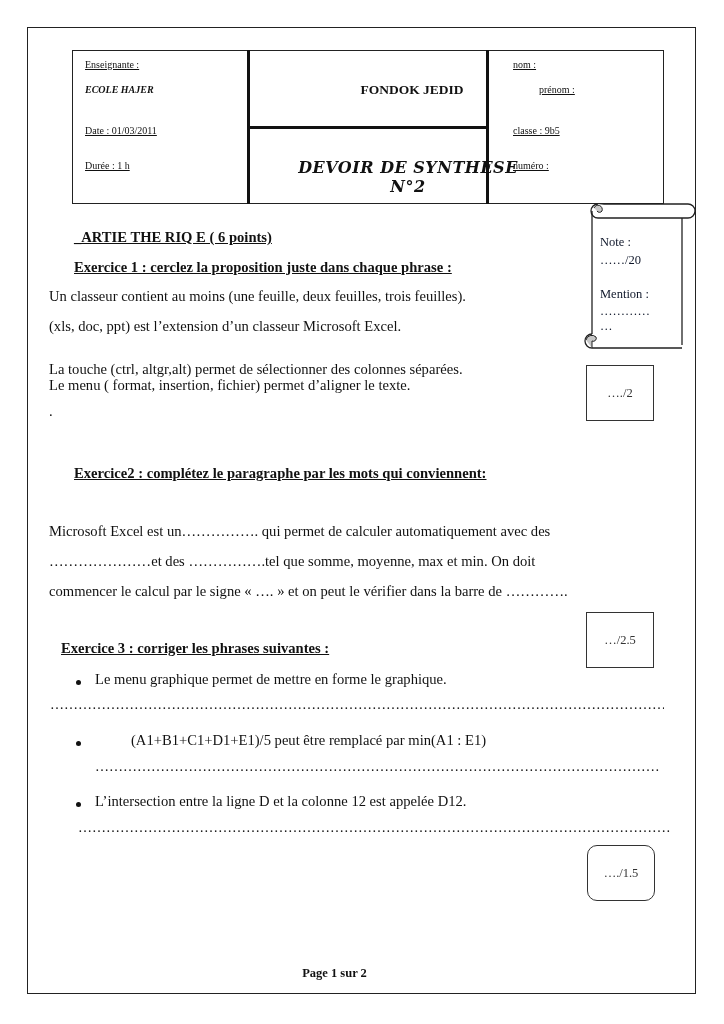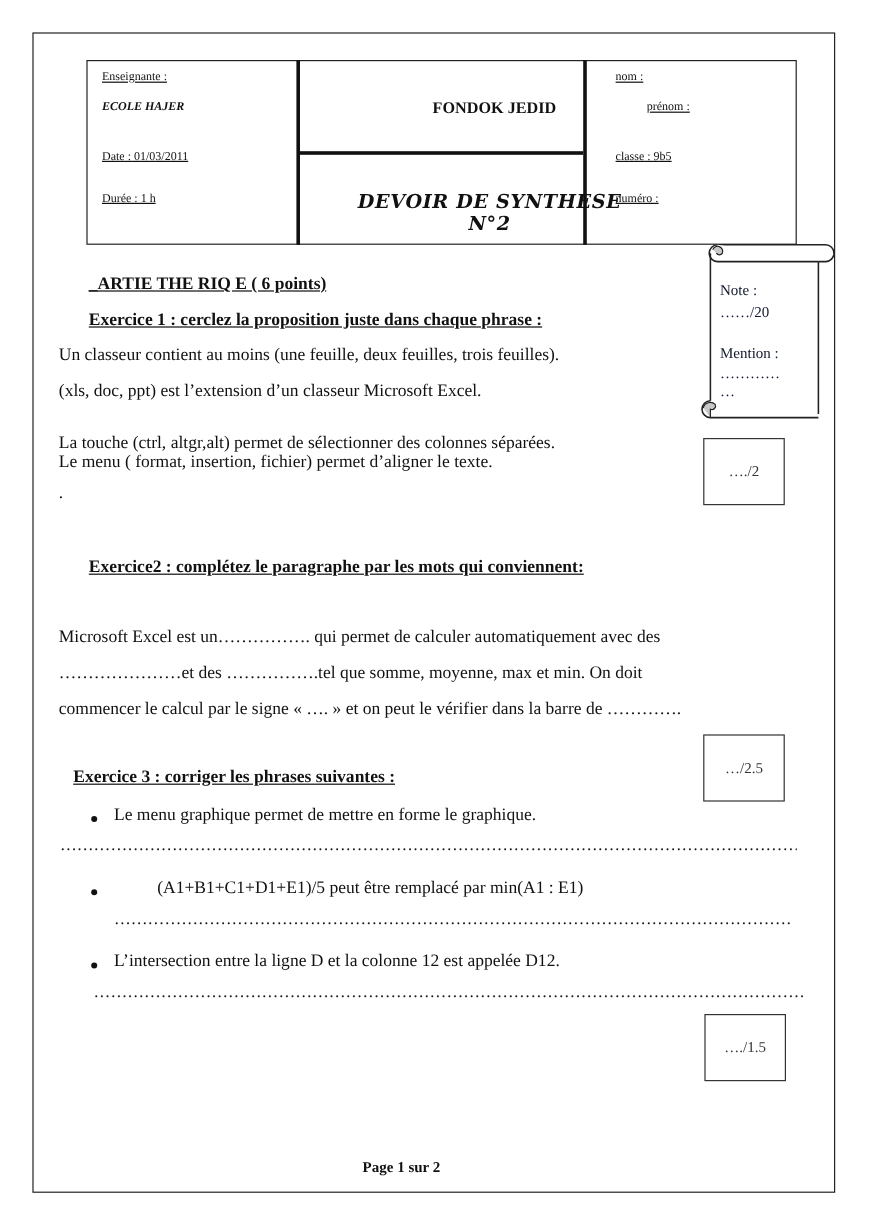--- a/index.html
+++ b/index.html
@@ -112,17 +112,17 @@
 <div class="dots" style="left:50px;top:697px;width:614px;height:20px;"><span>…………………………………………………………………………………………………………………………………………</span></div>
 
 <div class="bullet" style="left:76px;top:741px;"></div>
 <span class="abs t" style="left:95px;top:732px;margin-left:36px;">(A1+B1+C1+D1+E1)/5 peut être remplacé par min(A1 : E1)</span>
 <div class="dots" style="left:95px;top:759px;width:565px;height:20px;"><span>…………………………………………………………………………………………………………………………………………</span></div>
 
 <div class="bullet" style="left:76px;top:802px;"></div>
 <span class="abs t" style="left:95px;top:793px;">L’intersection entre la ligne D et la colonne 12 est appelée D12.</span>
 <div class="dots" style="left:78px;top:820px;width:592px;height:20px;"><span>…………………………………………………………………………………………………………………………………………</span></div>
 
-<div class="score-box" style="left:587px;top:845px;">
+<div class="score-box" style="left:587px;top:845px;border-radius:10px;">
   <span>…./1.5</span>
 </div>
 
 <div class="footer">Page 1 sur 2</div>
 
 </body></html>

